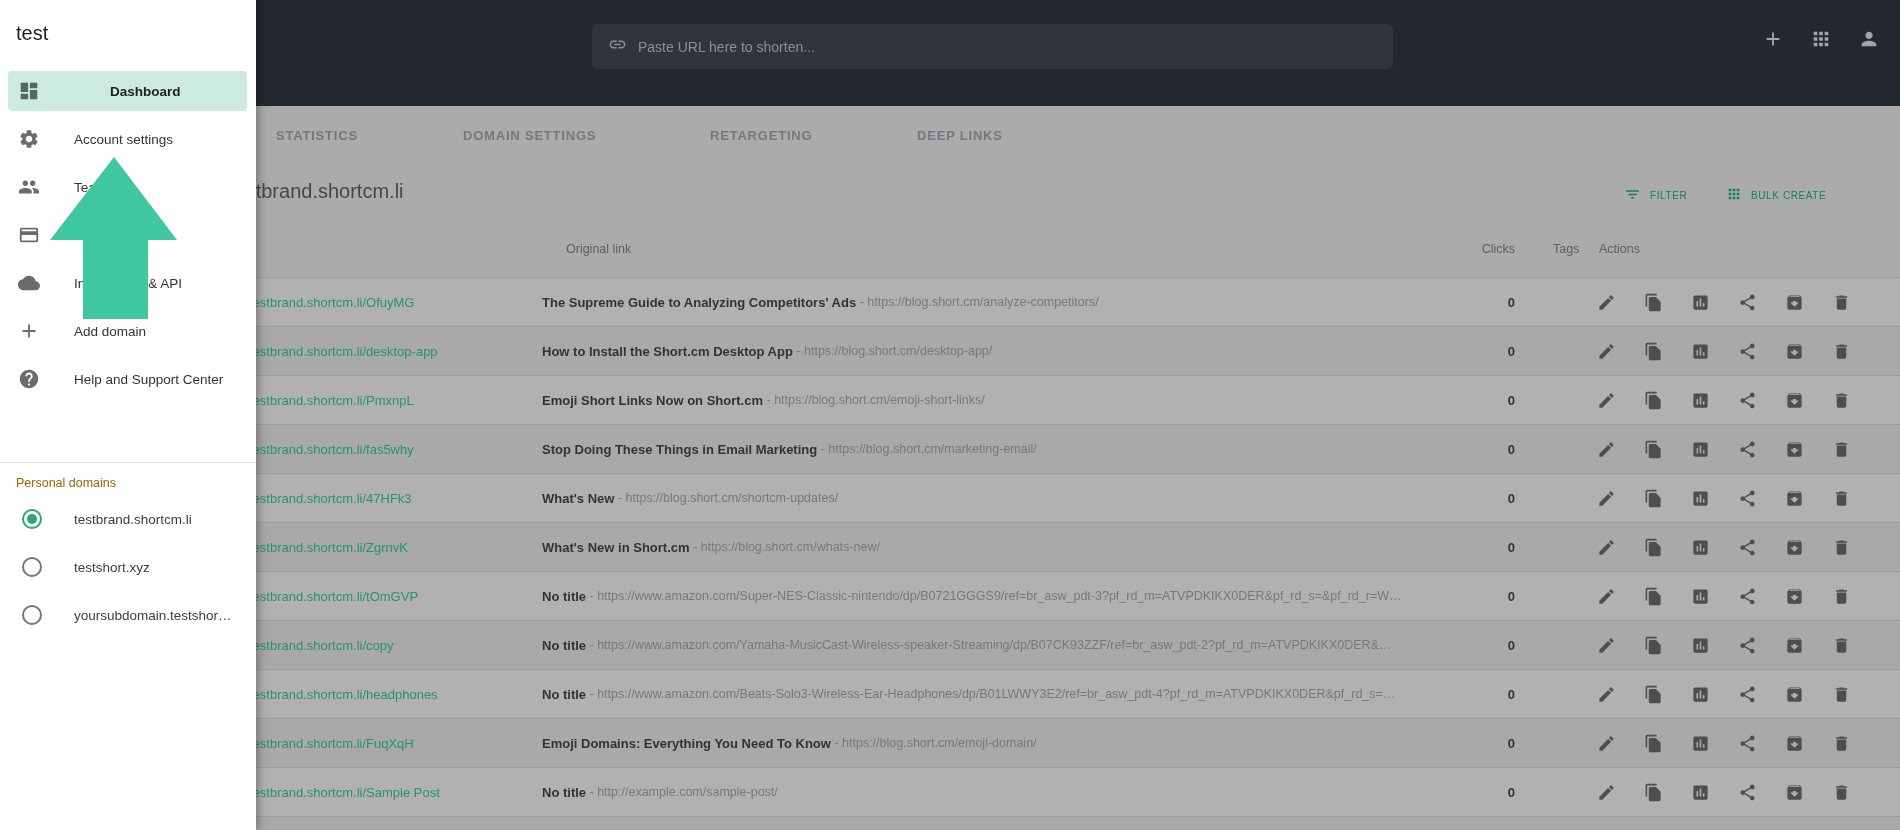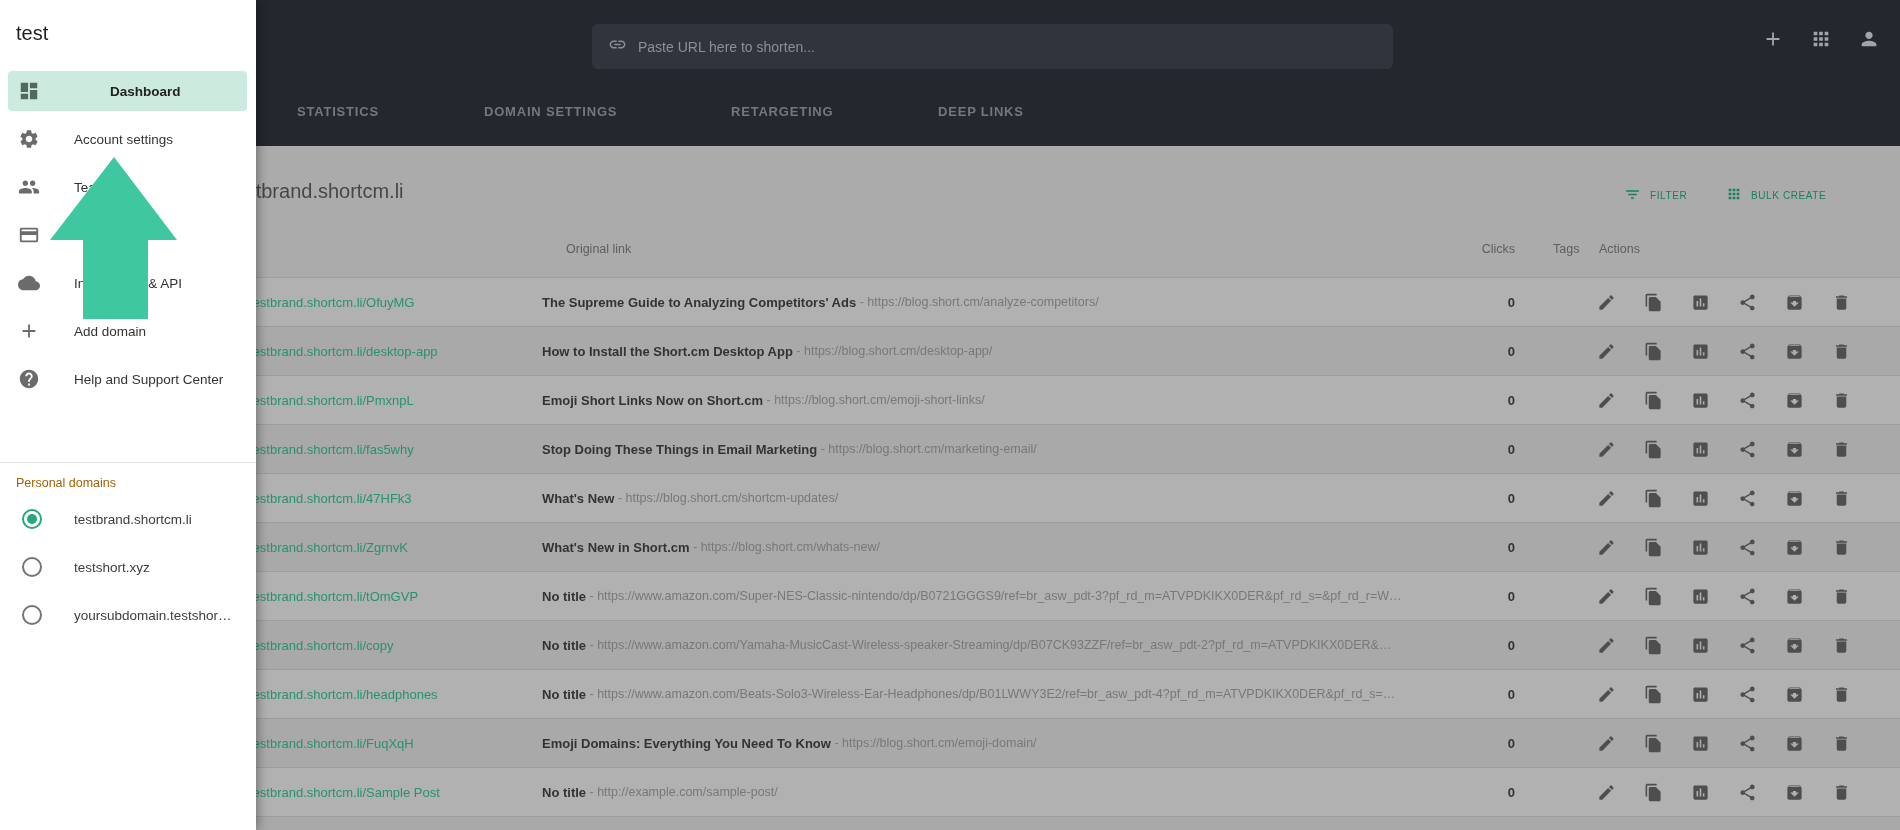--- a/index.html
+++ b/index.html
@@ -1,27 +1,27 @@
 <!DOCTYPE html>
 <html><head>
 <meta charset="utf-8">
 <style>
   *{margin:0;padding:0;box-sizing:border-box;}
   html,body{width:1900px;height:830px;}
   body{position:relative;overflow:hidden;background:#ababab;font-family:"Liberation Sans",sans-serif;}
 
   
-  .topbar{position:absolute;left:0;top:0;width:1900px;height:146px;background:#23272e;z-index:2;}
+  .topbar{position:absolute;left:0;top:0;width:1900px;height:106px;background:#23272e;z-index:2;}
   .search{position:absolute;left:592px;top:24px;width:801px;height:45px;background:#30353d;border-radius:6px;display:flex;align-items:center;gap:11px;padding:0 16px;}
   .search svg{flex:0 0 auto;}
   .search input{flex:1;border:0;outline:0;background:transparent;color:#c4c8cd;font-size:14px;font-family:inherit;}
   .search input::placeholder{color:#8a9096;}
   .topbar-icons{position:absolute;right:20px;top:0;height:78px;display:flex;align-items:center;gap:26px;}
   .topbar-icons .ic{cursor:pointer;display:flex;}
-  .tab{position:absolute;top:104px;font-size:13px;font-weight:700;letter-spacing:.8px;color:#74787d;cursor:pointer;white-space:nowrap;margin-left:21px;}
+  .tab{position:absolute;top:128px;font-size:13px;font-weight:700;letter-spacing:.8px;color:#74787d;cursor:pointer;white-space:nowrap;}
 
   
   .content{position:absolute;left:0;top:146px;width:1900px;height:684px;background:#ababab;z-index:1;}
   .page-title{position:absolute;left:229px;top:34px;font-size:20px;color:#474747;white-space:nowrap;}
   .hbtn{position:absolute;top:40px;display:flex;align-items:center;gap:9px;font-size:10px;font-weight:400;letter-spacing:.6px;color:#15805b;cursor:pointer;white-space:nowrap;}
   .hbtn.filter{left:1624px;}
   .hbtn.bulk{left:1726px;}
 
   .thead{position:absolute;top:96px;font-size:12.5px;color:#5e5e5e;white-space:nowrap;}
   .th-original{left:542px;margin-left:24px;}

